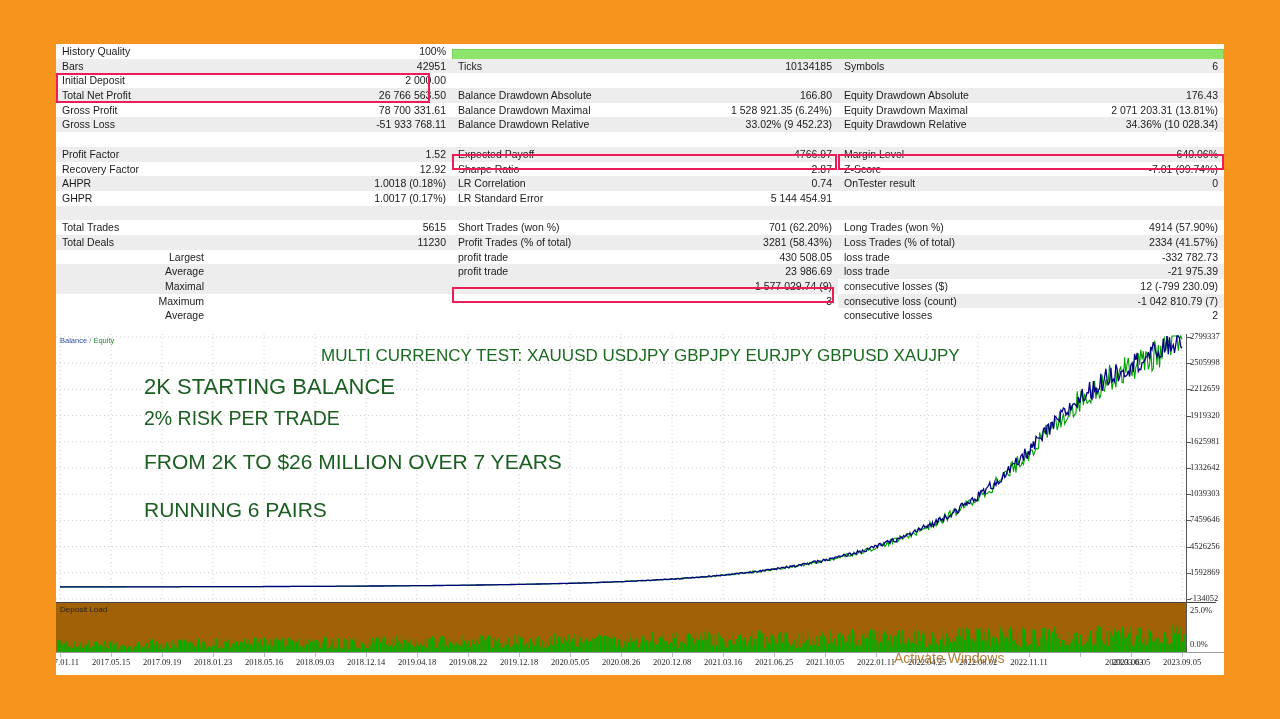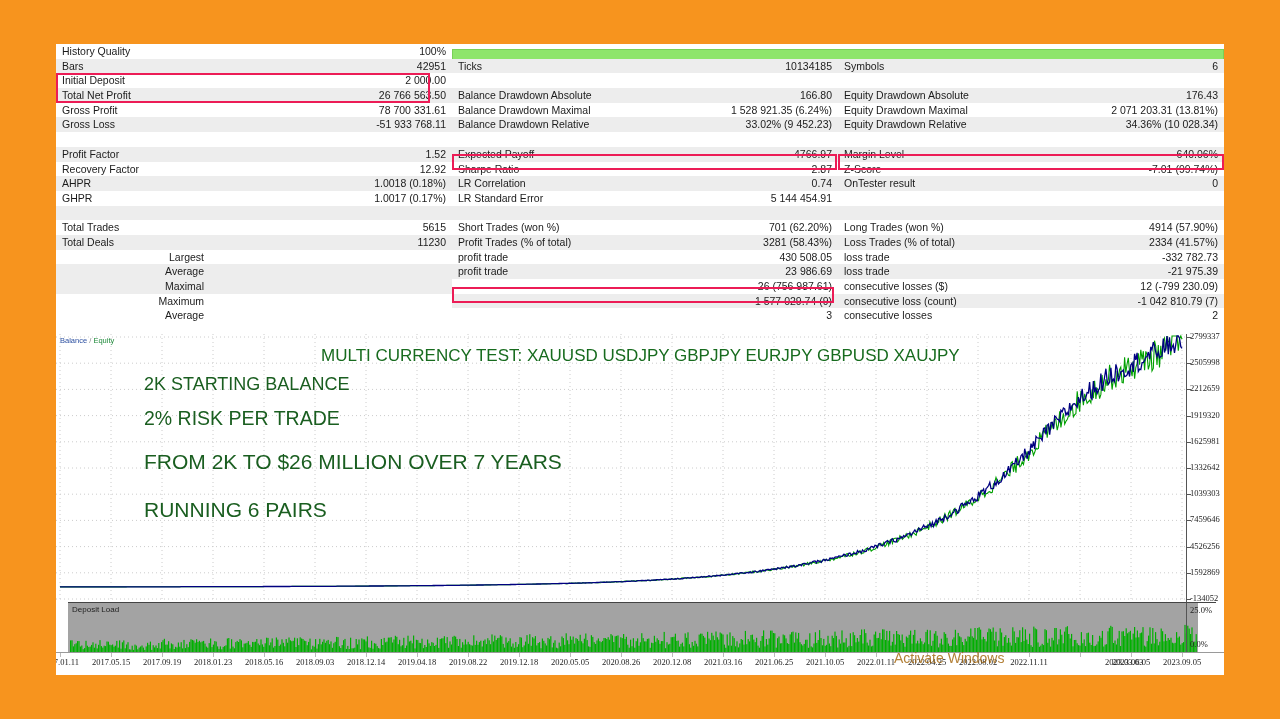--- a/index.html
+++ b/index.html
@@ -70,28 +70,28 @@
   .legend-be .sep{color:#888;}
   .legend-be .eq{color:#1f8a3b;}
 
   .overlay-title{
     position:absolute;left:265px;top:12px;z-index:6;
     font-size:17px;color:#176B1E;white-space:nowrap;
   }
   .overlay-line{
     position:absolute;z-index:6;color:#1A5E20;white-space:nowrap;
   }
-  .ol1{left:88px;top:40px;font-size:18px;}
+  .ol1{left:88px;top:40px;font-size:22px;}
   .ol2{left:88px;top:73px;font-size:19.5px;}
   .ol3{left:88px;top:116px;font-size:21px;}
   .ol4{left:88px;top:164px;font-size:21px;}
 
   .dl-wrap{
-    position:absolute;left:12px;top:268px;width:1130px;height:50px;
-    border-top:1px solid #444;background:#a3a3a3;overflow:hidden;
+    position:absolute;left:0;top:268px;width:1130px;height:50px;
+    border-top:1px solid #444;background:#a16207;overflow:hidden;
   }
   .dl-label{position:absolute;left:4px;top:2px;font-size:8px;color:#222;z-index:4;}
   .dl-axis{
     position:absolute;left:1130px;top:268px;width:30px;height:50px;
     border-left:1px solid #555;border-top:1px solid #444;box-sizing:border-box;
   }
   .dl-tick{position:absolute;left:3px;font-size:8.5px;color:#222;
     font-family:"Liberation Serif","DejaVu Serif",serif;}
 
   .xaxis{
@@ -228,23 +228,20 @@
           <span class="lbl">Profit Trades (% of total)</span>
           <span class="val">3281 (58.43%)</span>
         </div>
         <div class="row">
           <span class="lbl">profit trade</span>
           <span class="val">430 508.05</span>
         </div>
         <div class="row alt">
           <span class="lbl">profit trade</span>
           <span class="val">23 986.69</span>
-        </div>
-        <div class="row">
-          <span class="val">26 (756 987.61)</span>
         </div>
         <div class="row alt">
           <span class="val">1 577 029.74 (9)</span>
         </div>
         <div class="row">
           <span class="val">3</span>
         </div>
       </div>
     <div class="col col3">
         <div class="row"></div>

